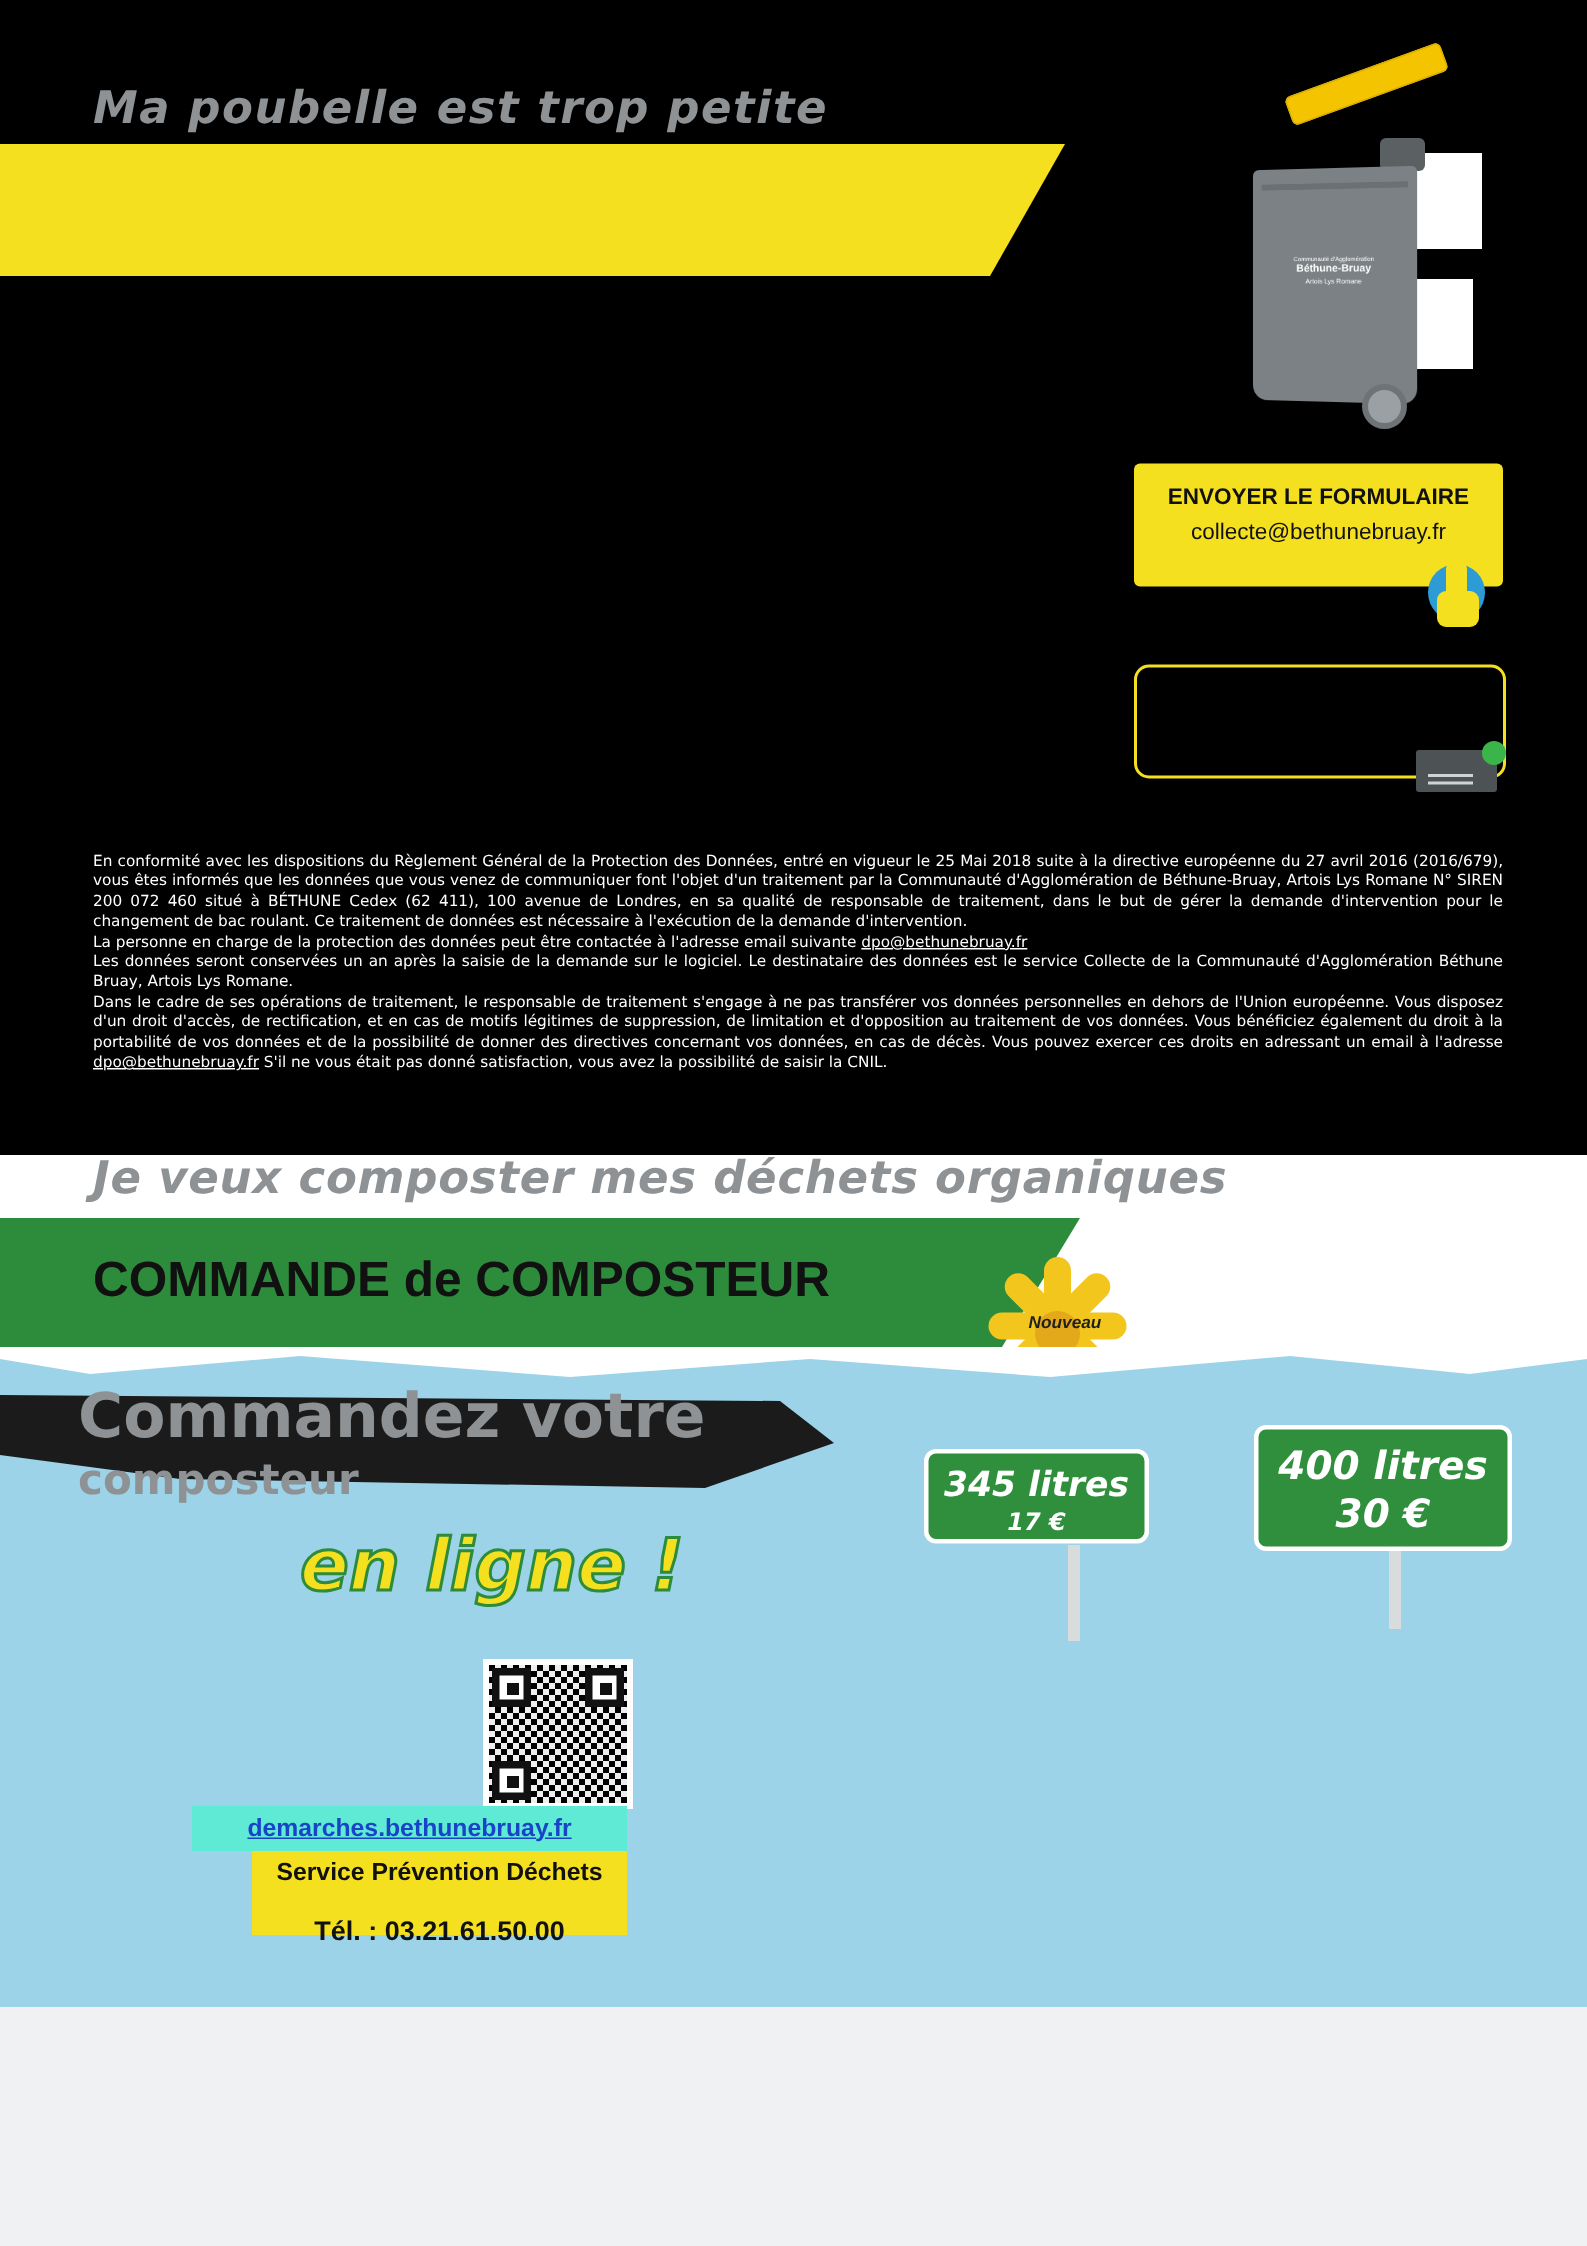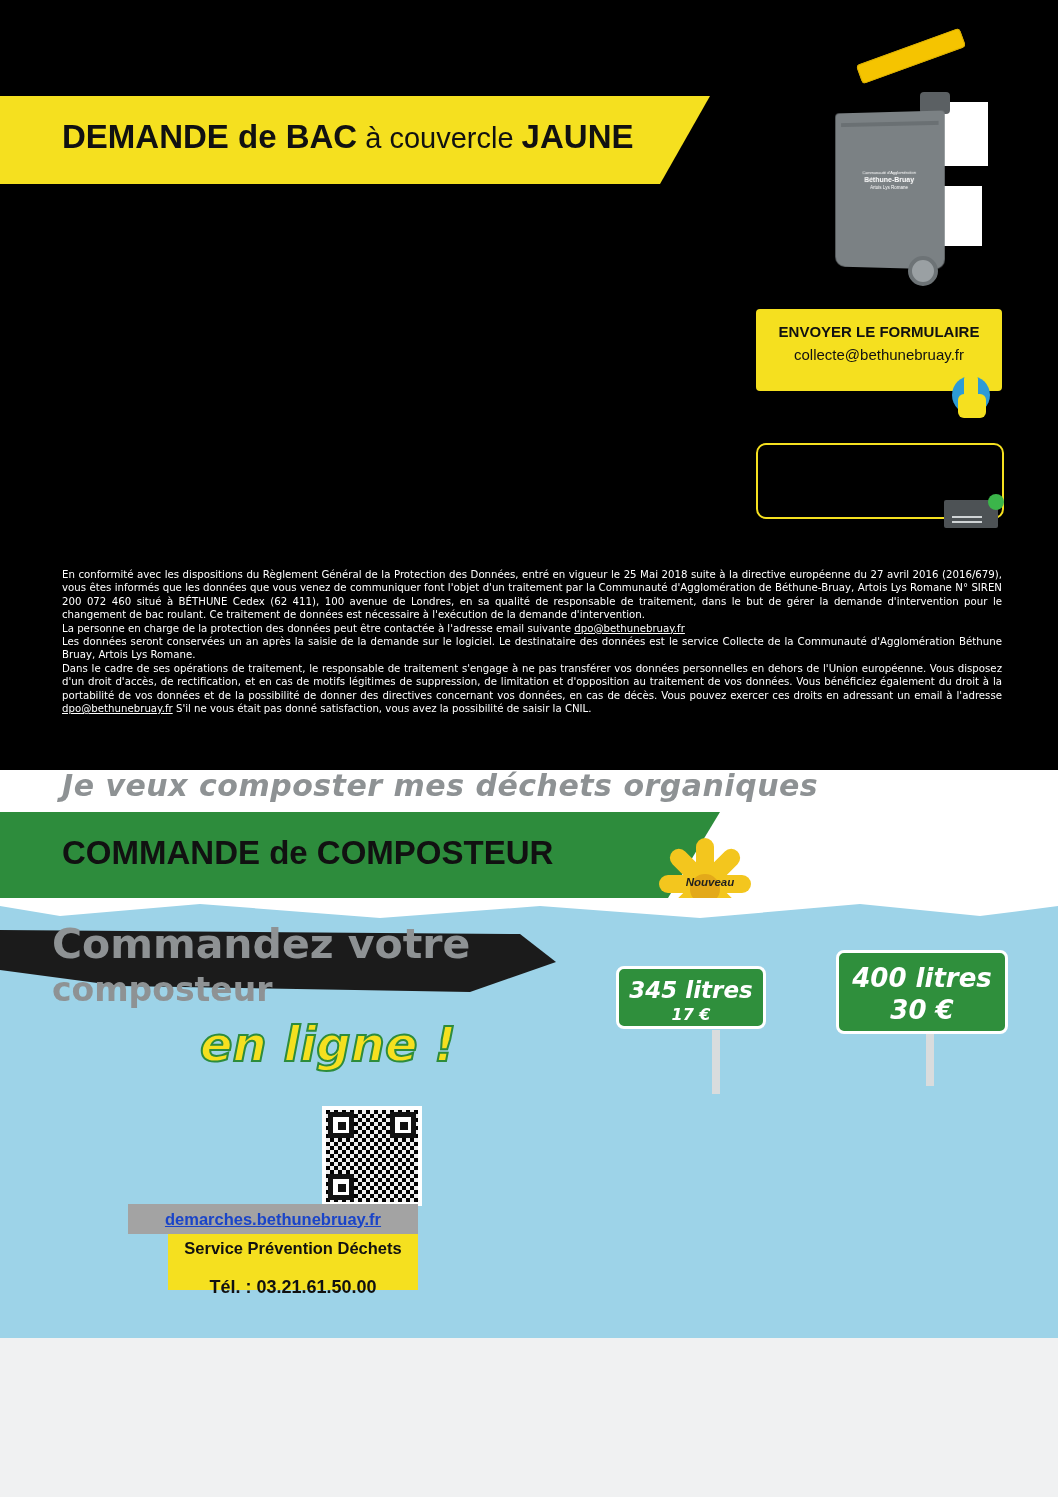--- a/index.html
+++ b/index.html
@@ -177,21 +177,21 @@
     background:#1b1b1b;
     clip-path: polygon(0 0, 520px 4px, 556px 32px, 470px 62px, 120px 56px, 0 40px);
   }
   .cmd-line1 {
     position:absolute; left:52px; top:920px;
     font-size:41px; font-weight:bold; color:#8e9294;
     font-family:"DejaVu Sans", sans-serif;
   }
   .cmd-line2 {
     position:absolute; left:52px; top:970px;
-    font-size:33px; font-weight:bold; color:#8e9294;
+    font-size:28px; font-weight:bold; color:#8e9294;
     font-family:"DejaVu Sans", sans-serif;
   }
   .cmd-line3 {
     position:absolute; left:200px; top:1016px;
     font-size:48px; font-weight:bold; font-style:italic;
     color:#f5e01f;
     -webkit-text-stroke:2px #2d8c3c;
     font-family:"DejaVu Sans", sans-serif;
   }
 
@@ -207,21 +207,21 @@
       repeating-linear-gradient(0deg,#111 0 4px,#fff 4px 8px);
     background-blend-mode:difference;
   }
   .qr-eye {
     position:absolute; width:26px; height:26px; border:5px solid #111; background:#fff;
   }
   .qr-eye:after{content:"";position:absolute;left:5px;top:5px;width:8px;height:8px;background:#111;}
 
   .link-box {
     position:absolute; left:128px; top:1204px; width:290px; height:30px;
-    background:#a3a3a3; display:flex; align-items:center; justify-content:center;
+    background:#5eead4; display:flex; align-items:center; justify-content:center;
   }
   .link-box span { color:#1a44c8; font-size:16.5px; font-weight:bold; text-decoration:underline; }
   .serv-box {
     position:absolute; left:168px; top:1234px; width:250px; height:56px;
     background:#f5e01f; text-align:center; padding-top:5px;
   }
   .serv-box .s1 { font-size:16.5px; font-weight:bold; color:#111; }
   .serv-box .s2 { font-size:18px; font-weight:bold; color:#111; margin-top:19px; }
 
   
@@ -244,25 +244,23 @@
   .footer {
     position:absolute; left:0; top:1338px; width:1058px; height:159px;
     background:#f0f1f2;
   }
 </style>
 </head>
 <body>
 
 <div class="sec-bac">
 
+  <div class="title-script">Ma poubelle est trop petite</div>
 
   <div class="yellow-band"></div>
-  <div class="yellow-band-text">
-    <span>DEMANDE de BAC</span><span class="thin"> à couvercle </span><span>JAUNE</span>
-  </div>
 
   <div class="bin-wrap">
     <div class="bin-paperA"></div>
     <div class="bin-paperB"></div>
     <div class="bin-lidbar"></div>
     <div class="bin-hinge"></div>
     <div class="bin-body">
       <div class="bin-logo">
         <div class="l1">Communauté d'Agglomération</div>
         <div class="l2">Béthune-Bruay</div>

